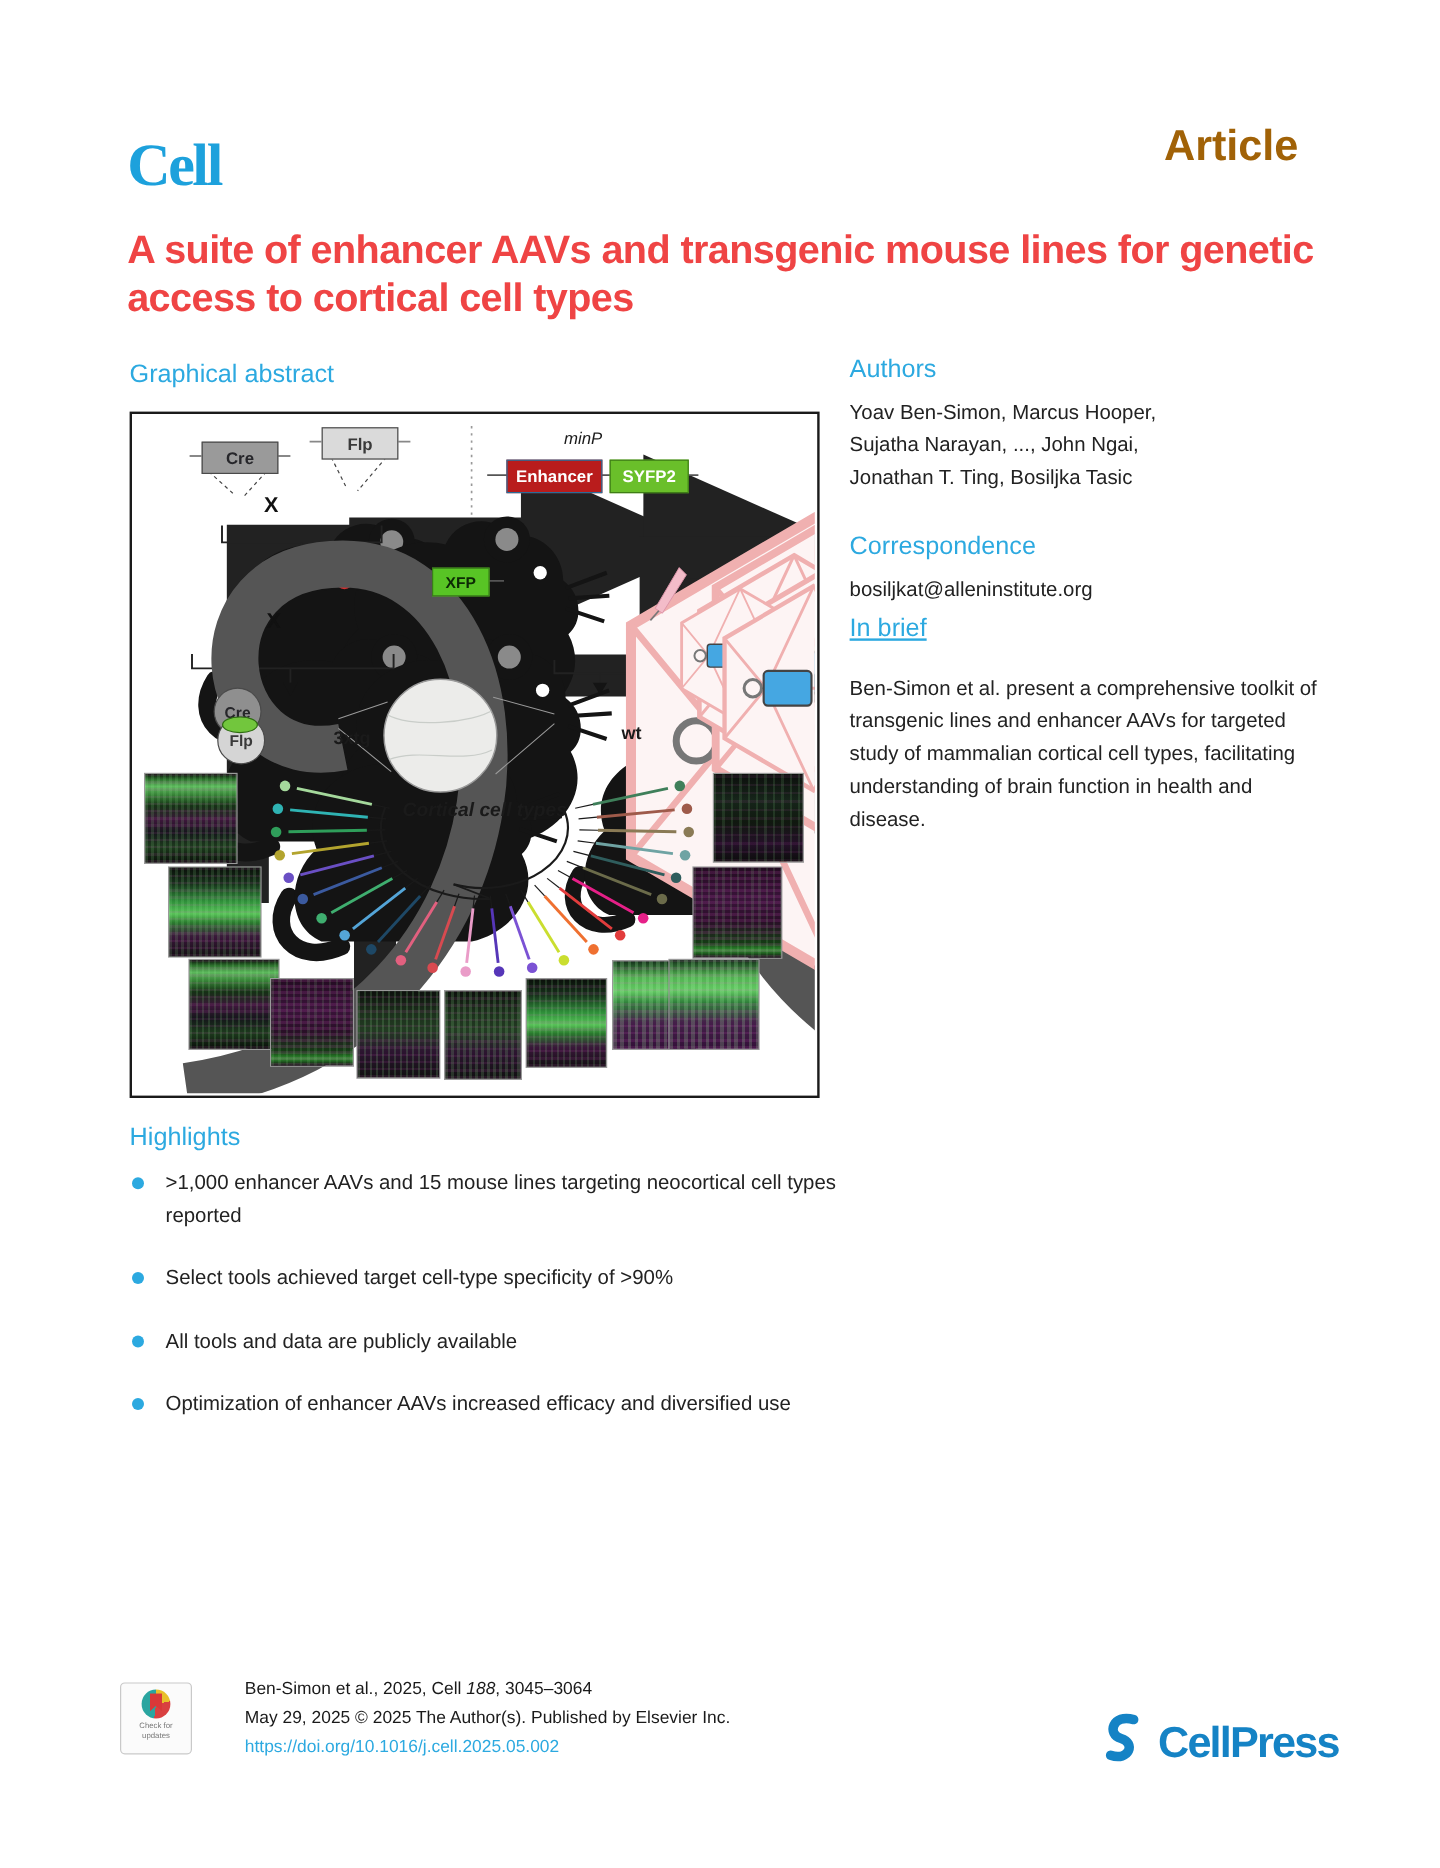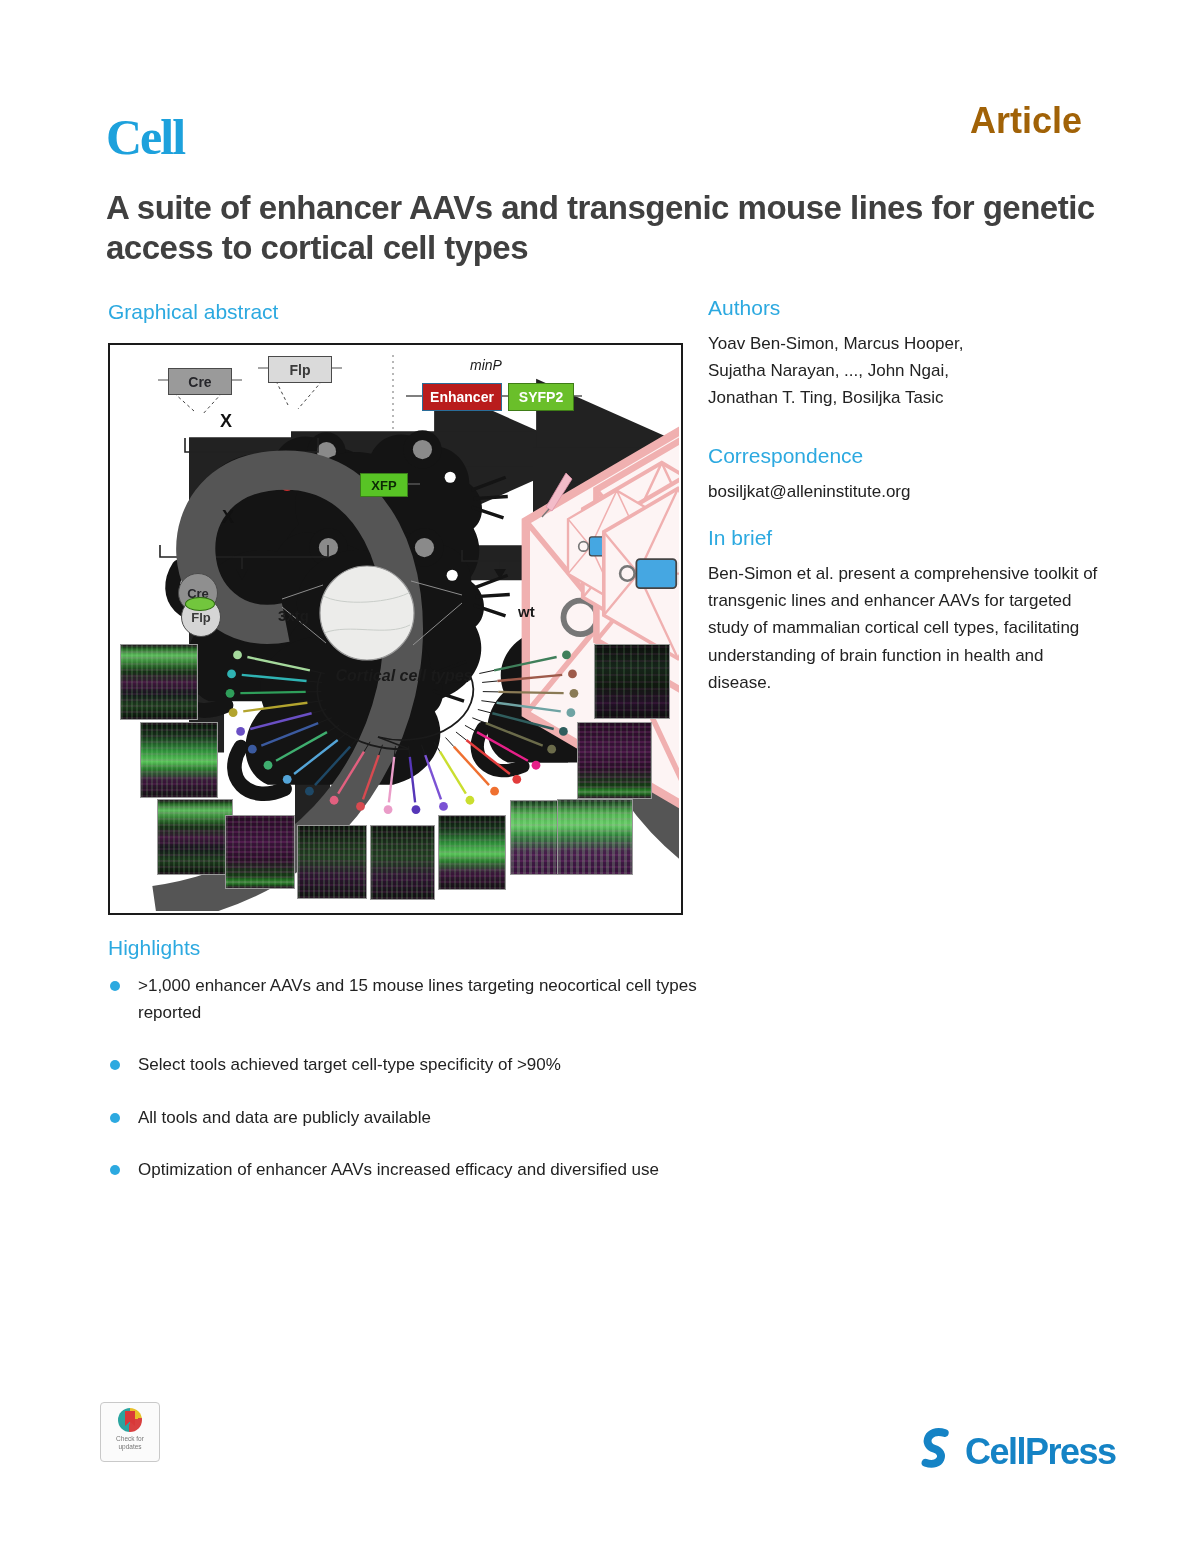--- a/index.html
+++ b/index.html
@@ -1,21 +1,21 @@
 <!DOCTYPE html>
 <html><head>
 <meta charset="utf-8">
 <style>
   html,body{margin:0;padding:0;background:#ffffff;}
   .page{position:relative;width:1200px;height:1557px;background:#fff;overflow:hidden;
         font-family:"Liberation Sans","DejaVu Sans",sans-serif;color:#1c1c1e;}
   .abs{position:absolute;}
   .logo{font-size:50px;font-weight:bold;color:#1da1dc;letter-spacing:-2px;}
   .article-type{font-size:36px;font-weight:bold;color:#a16207;}
-  .title{font-size:33px;font-weight:bold;color:#404040;line-height:1.2;letter-spacing:-0.5px;width:1000px;}
+  .title{font-size:33px;font-weight:bold;color:#ef4444;line-height:1.2;letter-spacing:-0.5px;width:1000px;}
   .h-blue{font-size:21px;color:#2ca9e0;}
   .body-txt{font-size:17px;line-height:1.6;color:#222;}
   .ga-box{left:108px;top:343px;width:571px;height:568px;border:2.5px solid #1a1a1a;background:#fff;}
   .ga-inner{position:absolute;left:0;top:0;width:569px;height:566px;}
   .ga-svg{position:absolute;left:0;top:0;z-index:0;}
   .fig-label{position:absolute;z-index:3;font-size:14px;font-weight:bold;color:#1a1a1a;}
   .gene-box{position:absolute;z-index:3;display:flex;align-items:center;justify-content:center;
             font-size:14px;font-weight:bold;border:1.5px solid #4a4a4a;}
   .cre-box{background:#9a9a9a;color:#26262a;}
   .flp-box{background:#dadada;color:#3a3a3a;}
@@ -353,21 +353,21 @@
   <div class="abs h-blue" style="left:708px;top:296px;">Authors</div>
   <div class="abs body-txt" style="left:708px;top:330px;">
     <div>Yoav Ben-Simon, Marcus Hooper,</div>
     <div>Sujatha Narayan, ..., John Ngai,</div>
     <div>Jonathan T. Ting, Bosiljka Tasic</div>
   </div>
 
   <div class="abs h-blue" style="left:708px;top:444px;">Correspondence</div>
   <div class="abs body-txt" style="left:708px;top:478px;">bosiljkat@alleninstitute.org</div>
 
-  <div class="abs h-blue" style="left:708px;top:526px;">In brief</div>
+  <div class="abs h-blue" style="left:708px;top:512px;text-decoration:underline;">In brief</div>
   <div class="abs body-txt" style="left:708px;top:560px;width:392px;">Ben-Simon et al. present a comprehensive toolkit of transgenic lines and enhancer AAVs for targeted study of mammalian cortical cell types, facilitating understanding of brain function in health and disease.</div>
 
   <div class="abs h-blue" style="left:108px;top:936px;">Highlights</div>
   <div class="abs" style="left:108px;top:972px;">
     <div class="hl-item">
       <span class="hl-dot"></span>
       <span class="hl-txt">&gt;1,000 enhancer AAVs and 15 mouse lines targeting neocortical cell types reported</span>
     </div>
     <div class="hl-item">
       <span class="hl-dot"></span>
@@ -383,20 +383,25 @@
     </div>
   </div>
 
   <div class="abs badge">
     <div class="cm-circle">
         <div class="cm-book"></div>
       </div>
     <div class="badge-txt">Check for updates</div>
   </div>
 
+  <div class="abs cite" style="left:204px;top:1396px;">
+    <div><span>Ben-Simon et al., 2025, Cell </span><span class="it">188</span><span>, 3045–3064</span></div>
+    <div>May 29, 2025 © 2025 The Author(s). Published by Elsevier Inc.</div>
+    <div><a href="#" class="doi">https://doi.org/10.1016/j.cell.2025.05.002</a></div>
+  </div>
 
   <div class="abs cp-wrap" style="left:915px;top:1420px;">
     <svg width="42" height="44" viewBox="0 0 48 48">
       <path d="M34,8 C14,2 8,22 22,26 C36,30 30,48 12,42" fill="none" stroke="#1583c5" stroke-width="9" stroke-linecap="round"></path>
     </svg>
     <span class="cp-text">CellPress</span>
   </div>
 
 </div>
 

